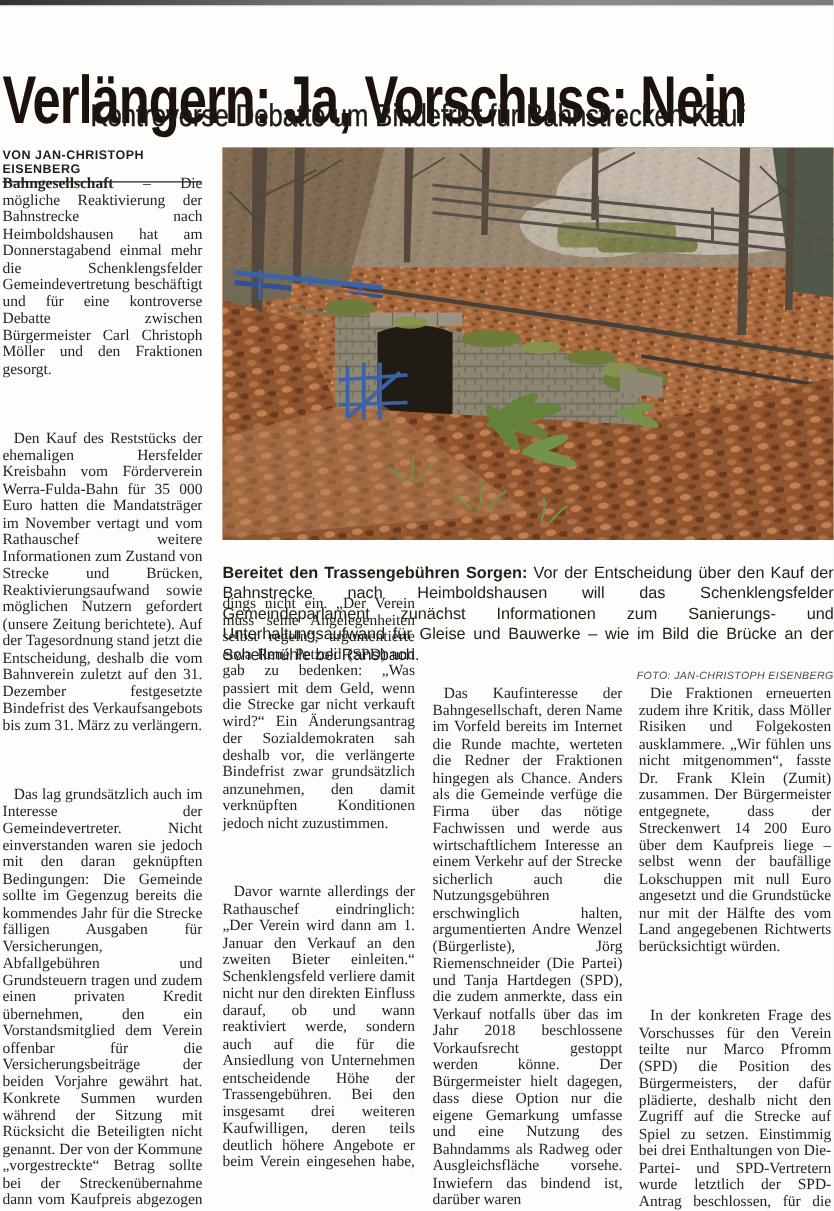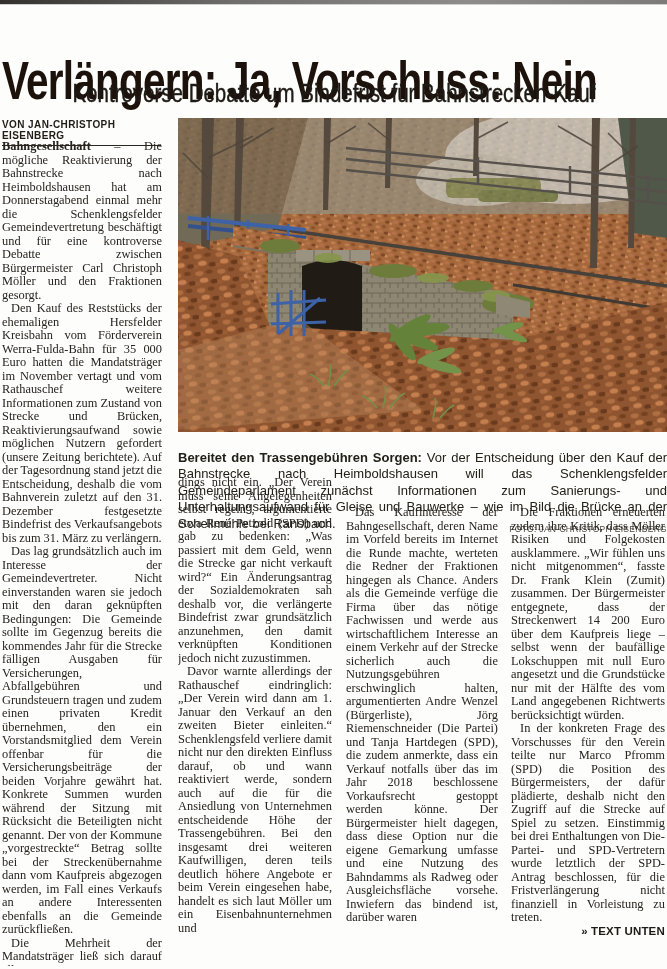--- a/index.html
+++ b/index.html
@@ -29,27 +29,27 @@
   
   .photo{position:absolute;left:178px;top:118px;width:489px;height:314px;overflow:hidden;background:#9c6a42;}
   .photo svg{display:block;width:100%;height:100%;}
 
   
   .caption{position:absolute;left:178px;top:437px;width:489px;
            font-family:"Liberation Sans",sans-serif;font-size:13px;line-height:16.4px;
            color:#232019;text-align:justify;}
   .caption b{font-weight:bold;}
   .credit{float:right;font-size:8.5px;letter-spacing:.3px;color:#4c4843;
-          font-weight:normal;margin-top:5px;}
+          font-weight:normal;margin-top:16px;font-style:italic;}
 
   
   .col{position:absolute;text-align:justify;font-size:12.4px;line-height:13.5px;
        overflow:hidden;hyphens:auto;-webkit-hyphens:auto;word-spacing:-0.2px;}
   .col p{margin:0;}
-  .col p.ind{text-indent:9px;}
+  .col p.ind{text-indent:9px;margin-top:42px;}
   #col1{left:2px;top:140px;width:160px;height:826px;}
   #col2{left:178px;top:476px;width:154px;height:462px;}
   #col3{left:346px;top:506px;width:152px;height:462px;}
   #col4{left:511px;top:506px;width:154px;height:462px;}
   .lead-loc{font-weight:bold;}
   .more{text-align:right;font-family:"Liberation Sans",sans-serif;font-weight:bold;
         font-size:11.5px;color:#1e1a16;margin-top:2px;letter-spacing:.2px;}
 </style>
 </head>
 <body>

